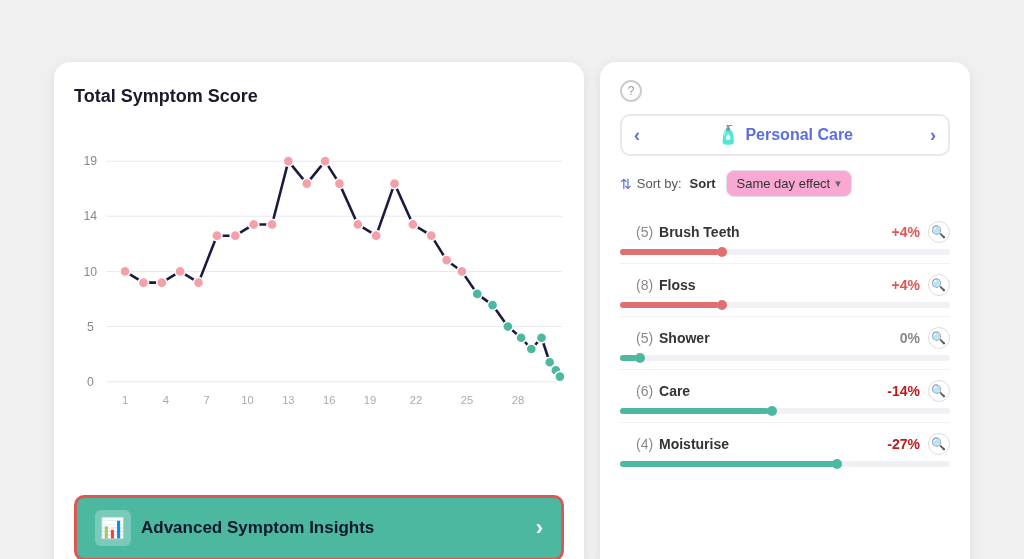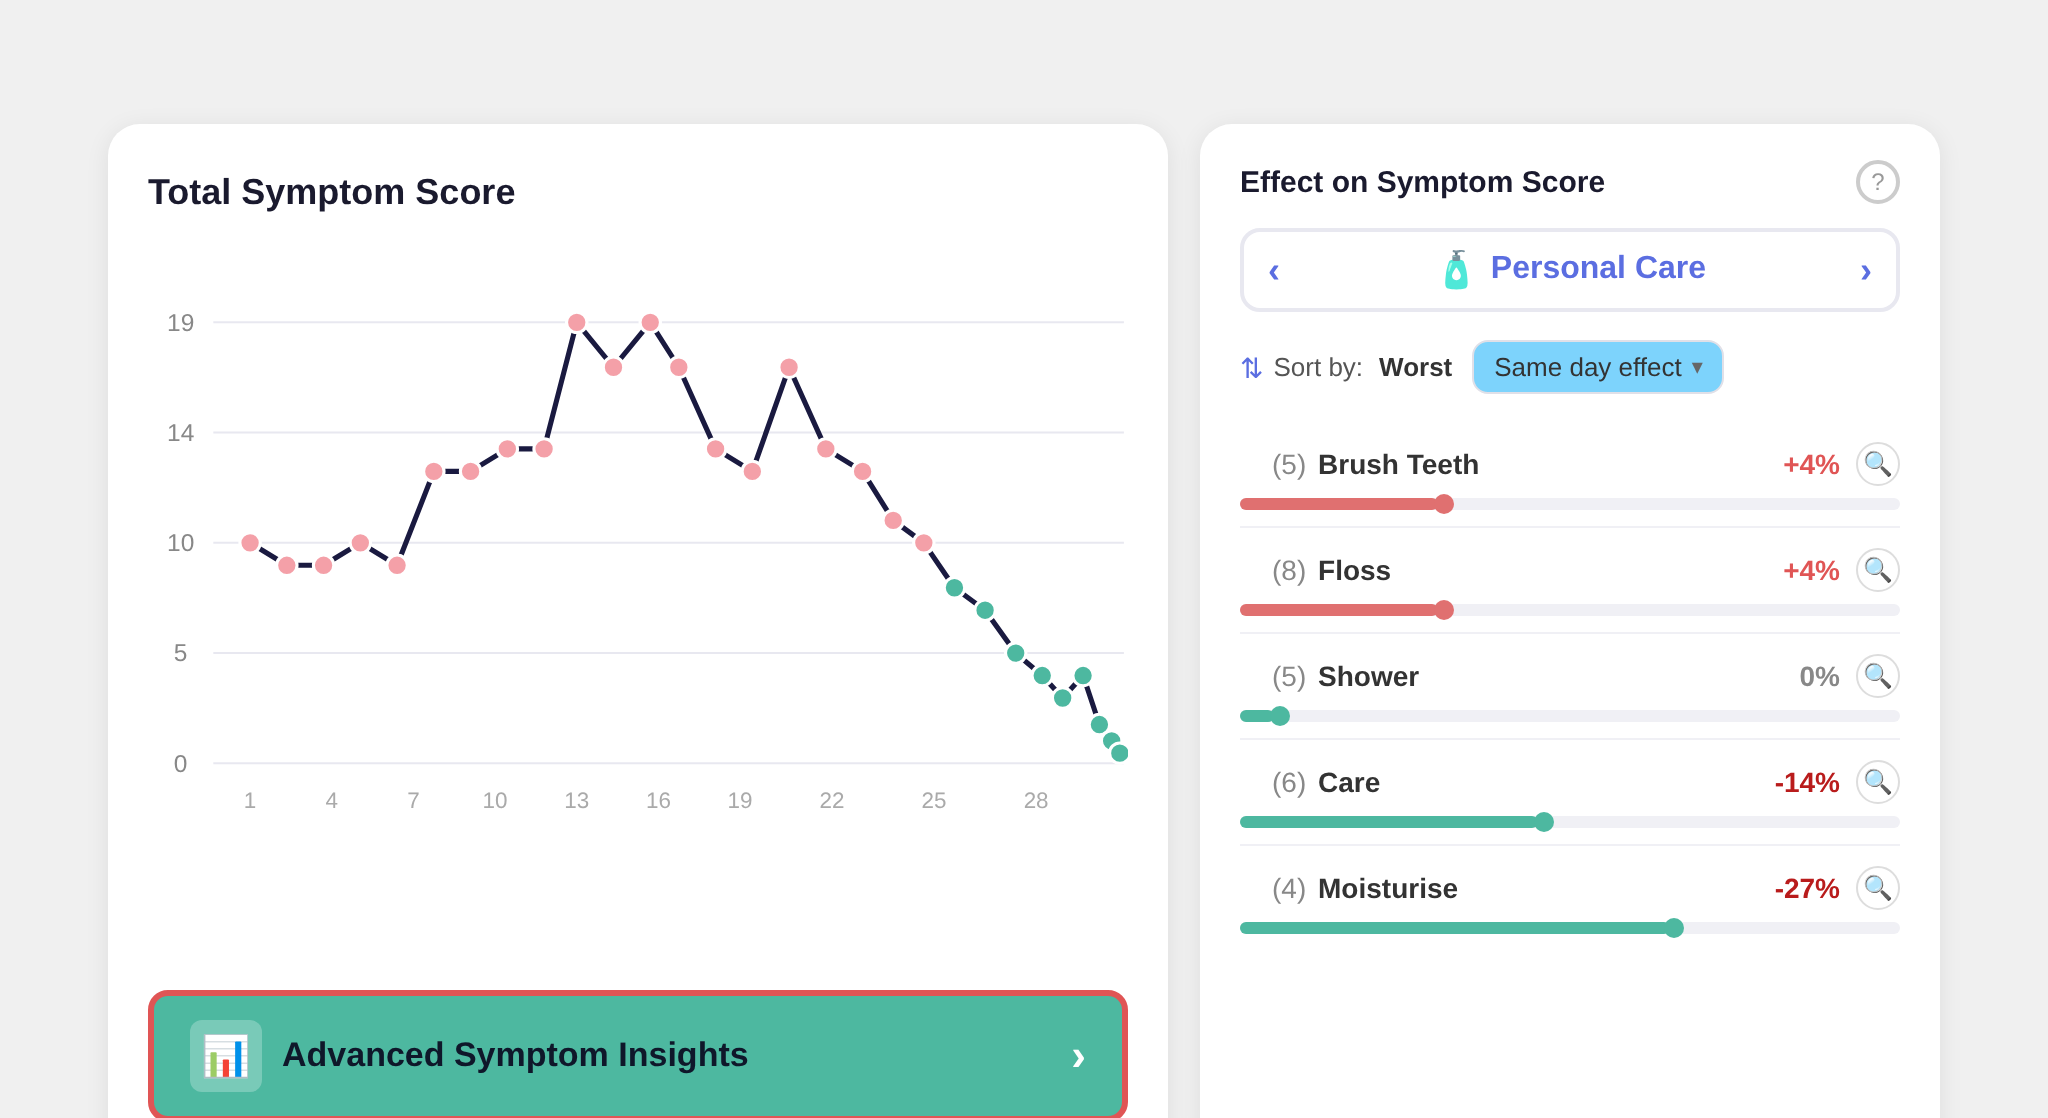--- a/index.html
+++ b/index.html
@@ -173,21 +173,21 @@
     .dropdown-btn {
       display: flex;
       align-items: center;
       gap: 5px;
       border: 1.5px solid #e0e0e8;
       border-radius: 8px;
       padding: 5px 10px;
       font-size: 13px;
       color: #333;
       cursor: pointer;
-      background: #7dd3fc;
+      background: #f9a8d4;
     }
     .dropdown-arrow {
       font-size: 11px;
       color: #666;
     }
 
     
     .item-list {
       display: flex;
       flex-direction: column;
@@ -373,38 +373,37 @@
       <div class="insights-btn-left">
         <div class="btn-icon">📊</div>
         <span class="insights-btn-text">Advanced Symptom Insights</span>
       </div>
       <span class="insights-btn-arrow">›</span>
     </div>
   </div>
 
   <div class="right-panel">
     <div class="right-header">
-      <span class="right-title">Effect on Symptom Score</span>
       <div class="help-icon">?</div>
     </div>
 
     <div class="category-nav">
       <span class="nav-arrow">‹</span>
       <div class="category-label">
         <span class="category-icon">🧴</span>
         <span>Personal Care</span>
       </div>
       <span class="nav-arrow">›</span>
     </div>
 
     <div class="filter-row">
       <div class="sort-label">
         <span class="sort-icon">⇅</span>
         <span>Sort by:</span>
-        <span class="sort-text-bold" style="margin-left:3px">Worst</span>
+        <span class="sort-text-bold" style="margin-left:3px">Sort</span>
       </div>
       <div class="dropdown-btn">
         <span>Same day effect</span>
         <span class="dropdown-arrow">▾</span>
       </div>
     </div>
 
     <div class="item-list" id="item-list">
     <div class="item-row">
     <div class="item-top">

